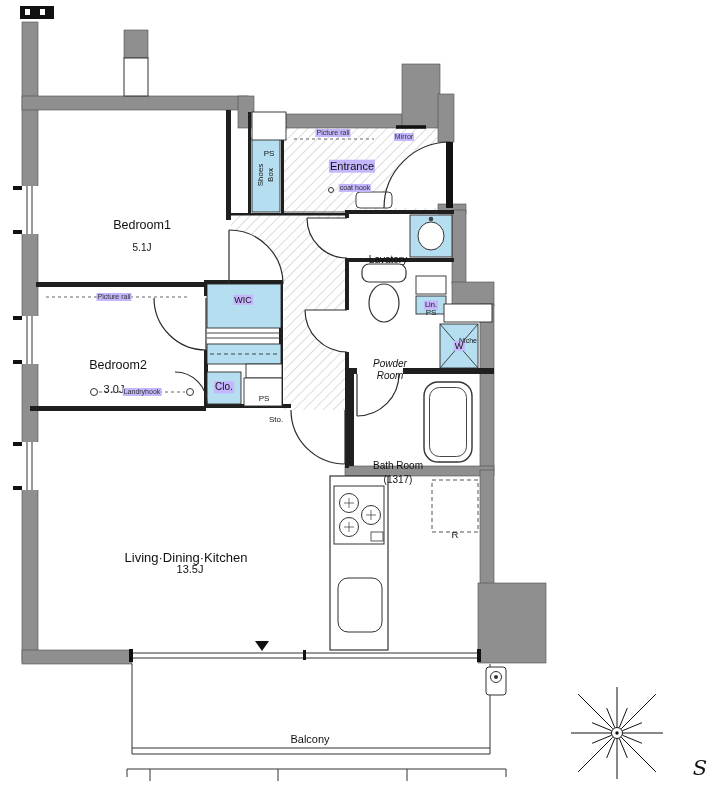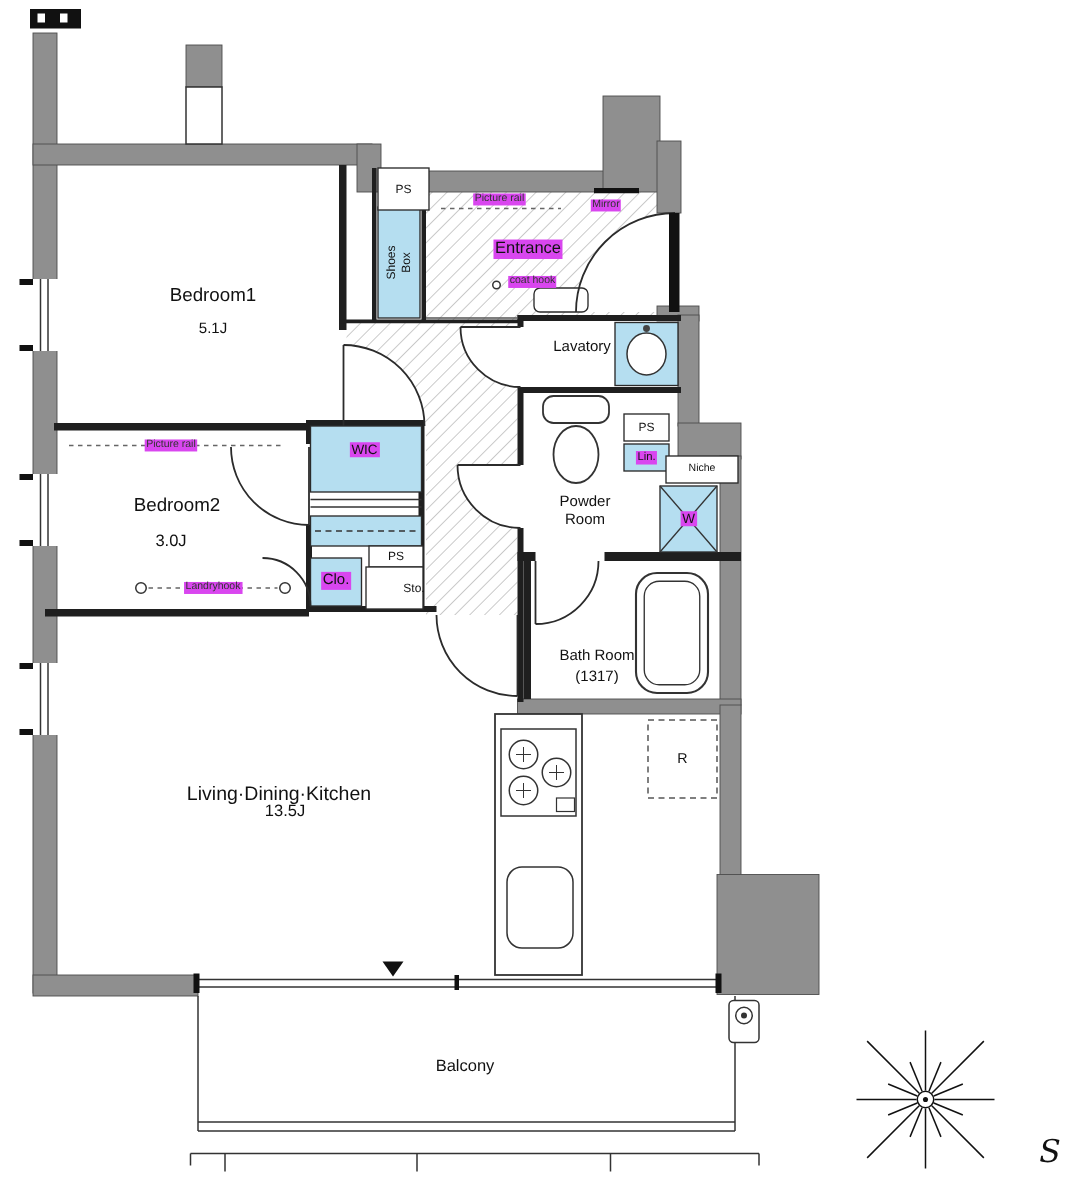--- a/index.html
+++ b/index.html
@@ -1,23 +1,23 @@
 <!DOCTYPE html>
 <html><head>
 <meta charset="utf-8">
 <style>
   html,body{margin:0;padding:0;background:#fff;}
   .plan{position:relative;width:720px;height:800px;background:#fff;overflow:hidden;
         font-family:"Liberation Sans",sans-serif;}
   .plan svg{position:absolute;left:0;top:0;}
   .lbl{position:absolute;transform:translate(-50%,-50%);color:#111;
-       background:#d946ef;padding:0 1px;line-height:1.15;white-space:nowrap;
+       background:#c4b5fd;padding:0 1px;line-height:1.15;white-space:nowrap;
        text-align:center;font-family:"Liberation Sans",sans-serif;}
-  .nobg{background:transparent;}
-  .wrap{white-space:normal;}
+  .nobg{background:transparent;margin-top:28px;}
+  .wrap{white-space:normal;font-style:italic;}
   .rot{transform:translate(-50%,-50%) rotate(-90deg);white-space:normal;width:34px;
        background:transparent;line-height:1.2;}
   .scriptS{font-family:"DejaVu Serif",serif;font-style:italic;background:transparent;}
 </style>
 </head>
 <body>
 
 <div class="plan">
 
 <svg width="720" height="800" viewBox="0 0 720 800">

